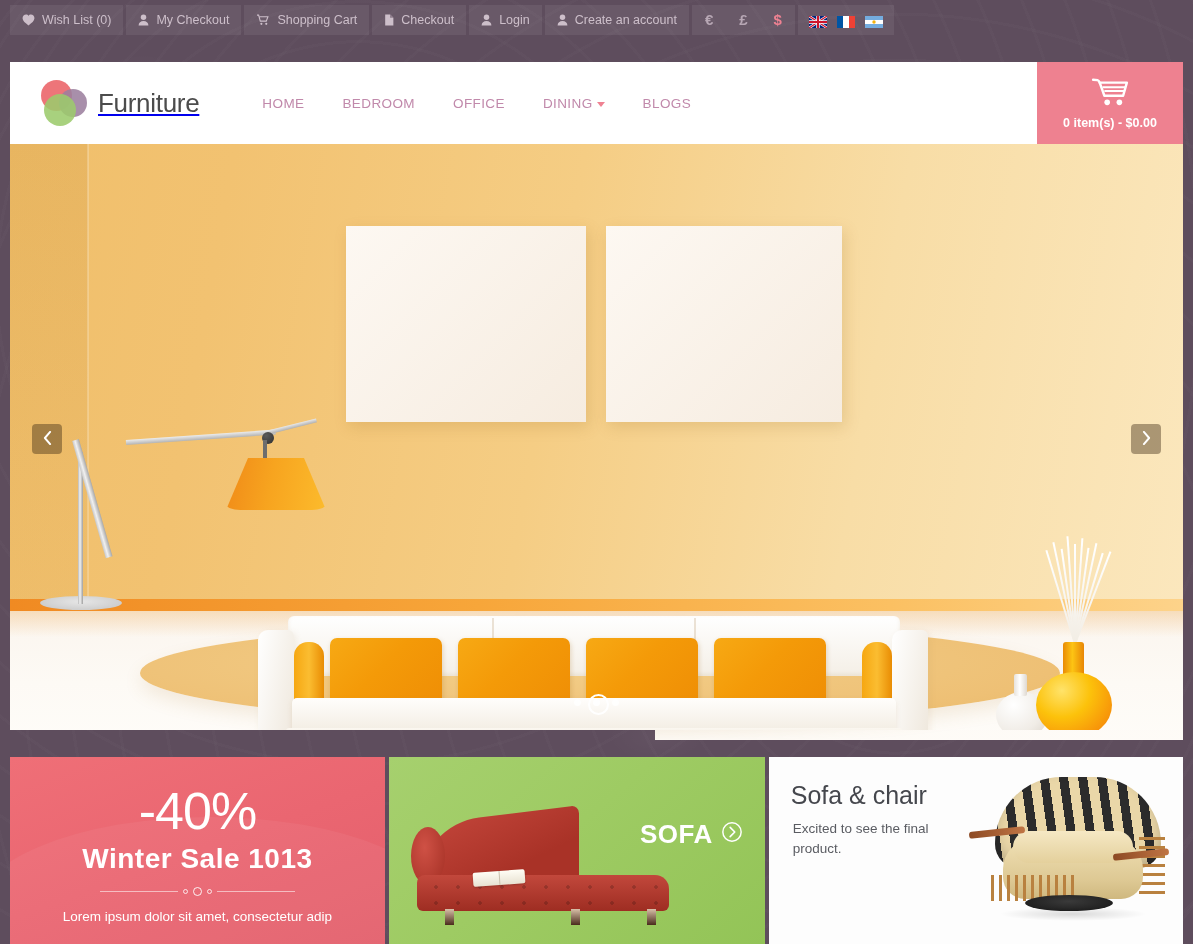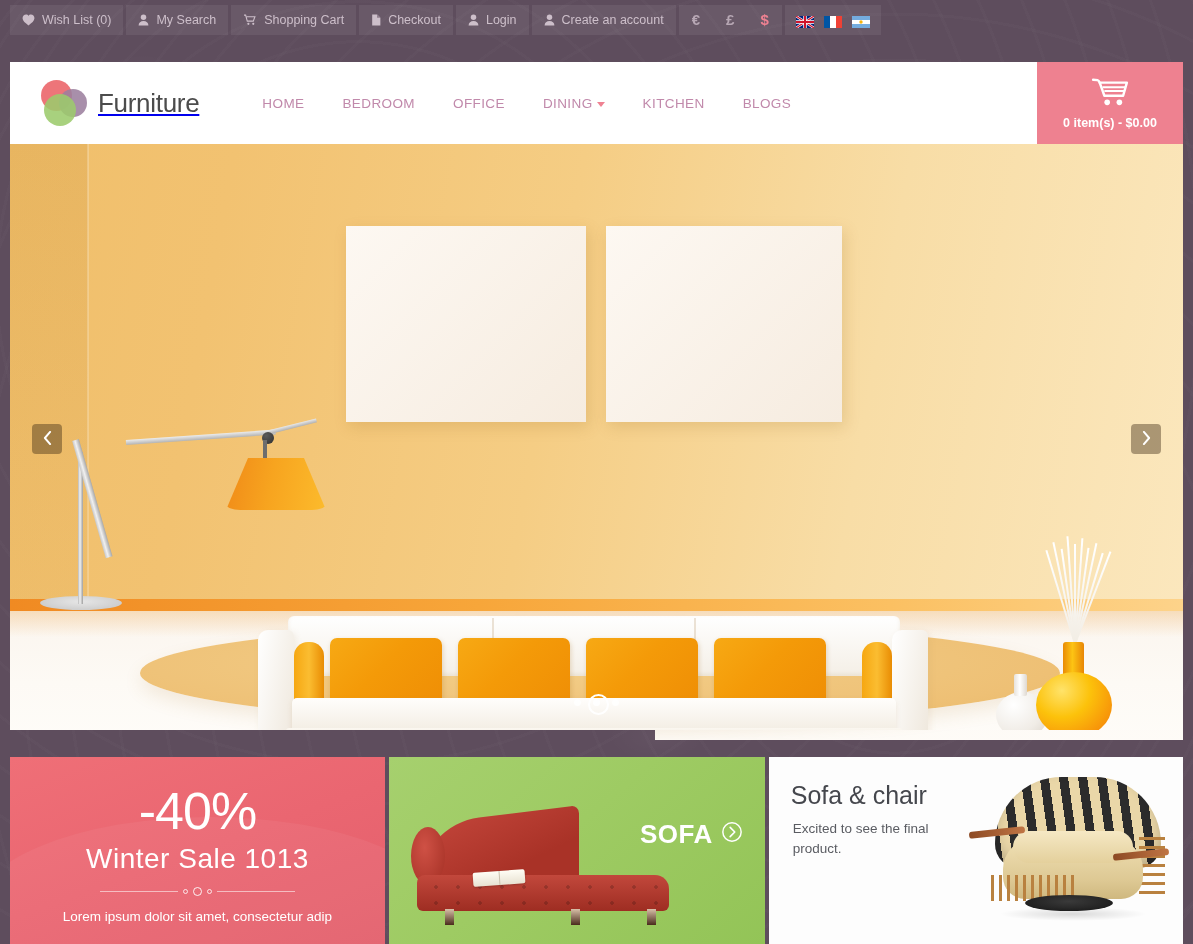--- a/index.html
+++ b/index.html
@@ -283,21 +283,21 @@
     width: 380px;
     background: linear-gradient(160deg, #ef6f77 0%, #ea6671 50%, #e35f6c 100%);
     display: flex; flex-direction: column; align-items: center; padding-top: 28px;
   }
   .promo-1::before {
     content: ''; position: absolute; left: -40px; top: 60px;
     width: 480px; height: 200px; border-radius: 50%;
     background: rgba(255,255,255,0.05);
   }
   .p1-big { color: #fff; font-size: 52px; font-weight: 300; line-height: 1; letter-spacing: -1px; z-index:1;}
-  .p1-sub { color: #fff; font-size: 28px; font-weight: 400; margin-top: 6px; letter-spacing: .5px; z-index:1;}
+  .p1-sub { color: #fff; font-size: 28px; font-weight: 700; margin-top: 6px; letter-spacing: .5px; z-index:1;}
   .p1-div { display: flex; align-items: center; gap: 5px; margin-top: 12px; z-index:1;}
   .p1-line { width: 78px; height: 1px; background: rgba(255,255,255,0.55); }
   .p1-o1, .p1-o3 { width: 5px; height: 5px; border: 1px solid rgba(255,255,255,.8); border-radius: 50%; }
   .p1-o2 { width: 9px; height: 9px; border: 1px solid rgba(255,255,255,.9); border-radius: 50%; }
   .p1-text { color: #fff; font-size: 13.5px; margin-top: 13px; z-index:1;}
 
   .promo-2 {
     width: 381px;
     background: linear-gradient(140deg, #a6d06e 0%, #9ecb63 45%, #93c457 100%);
   }
@@ -407,21 +407,21 @@
       <span>Wish List (0)</span>
     </div>
 
     <div class="tb-item">
       <span class="ico">
         <svg width="11" height="12" viewBox="0 0 20 22">
             <circle cx="10" cy="6" r="5" fill="#cdbfca"></circle>
             <path fill="#cdbfca" d="M1 21c0-5 4-8 9-8s9 3 9 8z"></path>
           </svg>
       </span>
-      <span>My Search</span>
+      <span>My Checkout</span>
     </div>
 
     <div class="tb-item">
       <span class="ico">
         <svg width="14" height="12" viewBox="0 0 24 22">
             <path fill="none" stroke="#cdbfca" stroke-width="2" d="M1 2h3l3 11h11l3-8H6"></path>
             <circle cx="9" cy="18" r="2" fill="#cdbfca"></circle>
             <circle cx="18" cy="18" r="2" fill="#cdbfca"></circle>
           </svg>
       </span>
@@ -513,23 +513,20 @@
     </div>
     <div class="nav-item">
       <span>BEDROOM</span>
     </div>
     <div class="nav-item">
       <span>OFFICE</span>
     </div>
     <div class="nav-item">
       <span>DINING</span>
       <span class="caret"></span>
-    </div>
-    <div class="nav-item">
-      <span>KITCHEN</span>
     </div>
     <div class="nav-item">
       <span>BLOGS</span>
     </div>
   </nav>
 
   <div class="cart-box">
     <span>
       <svg width="40" height="30" viewBox="0 0 42 32">
         <path d="M3 3c4 0 6 0 7 3" fill="none" stroke="#fff" stroke-width="2.6" stroke-linecap="round"></path>

